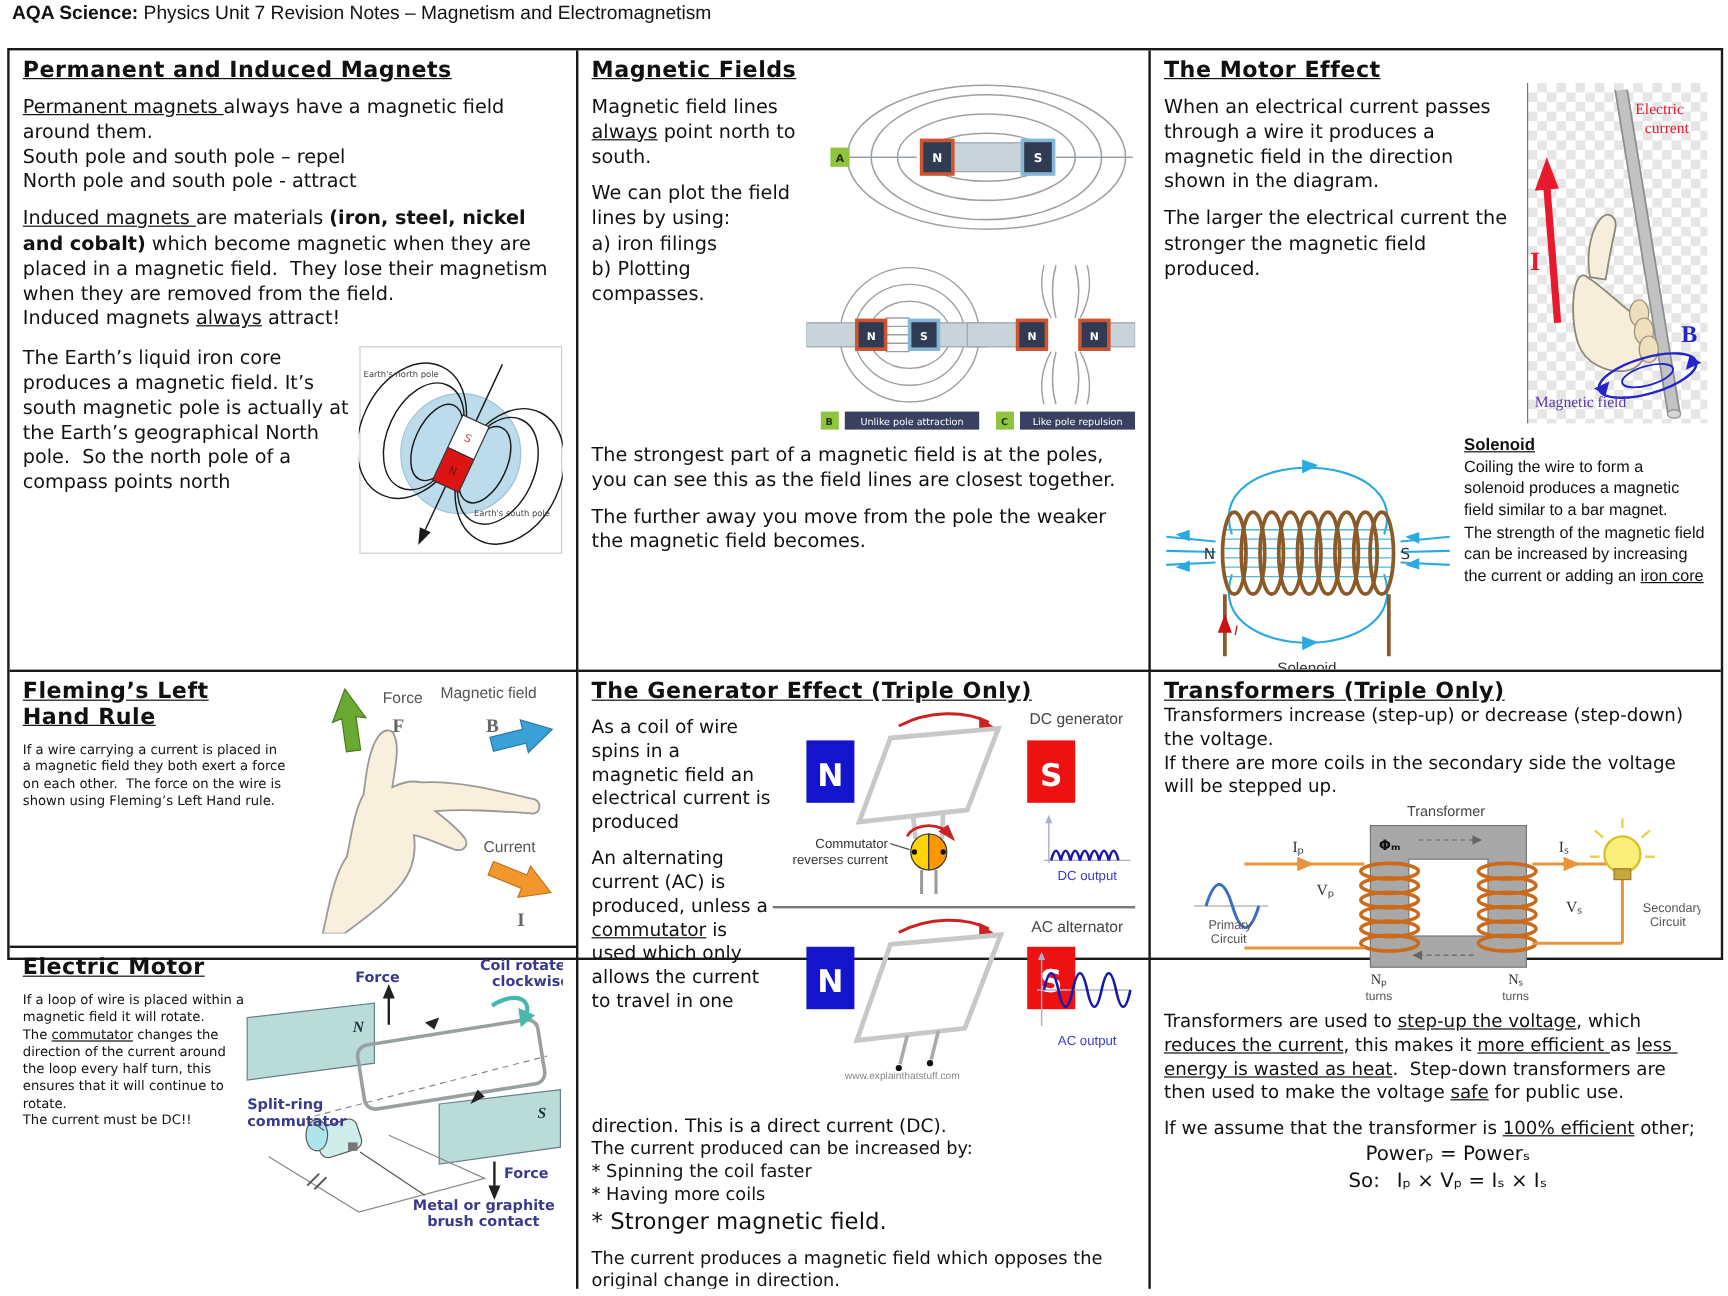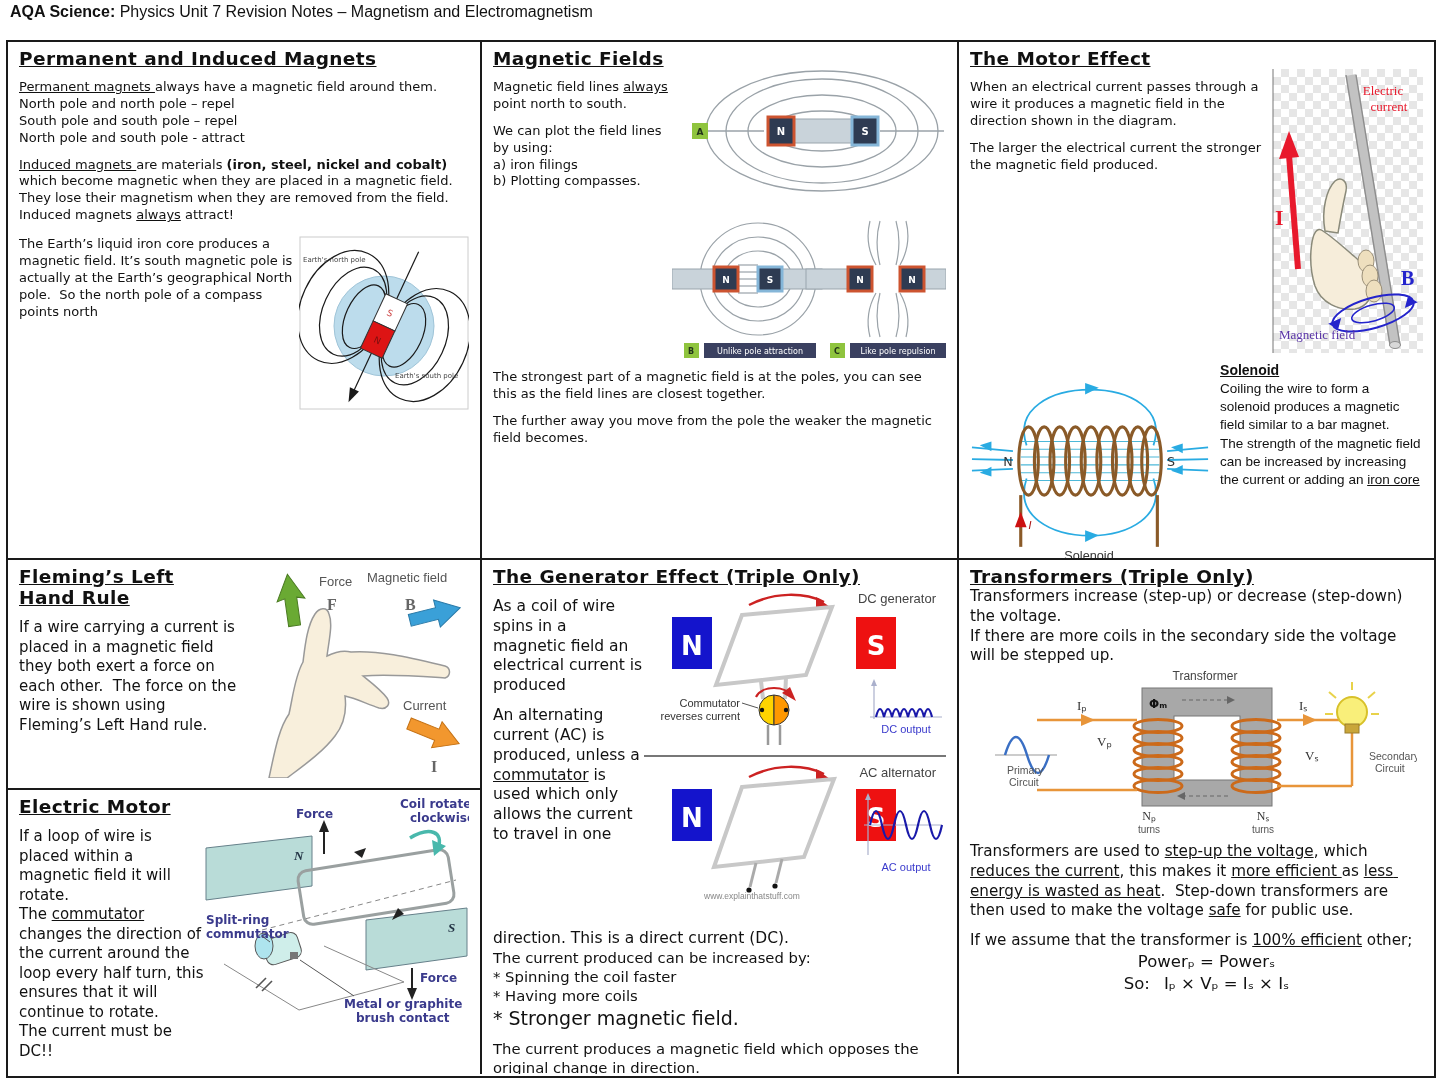--- a/index.html
+++ b/index.html
@@ -1,61 +1,60 @@
 <!DOCTYPE html>
 <html><head>
 <meta charset="utf-8">
 <style>
   * { margin:0; padding:0; box-sizing:border-box; }
   html,body { width:1440px; height:1080px; background:#fff; color:#111; }
   body { font-family:"DejaVu Sans", sans-serif; position:relative; overflow:hidden; }
   .header { position:absolute; top:3px; left:10px; height:34px; font-size:16px;
             font-family:"Liberation Sans", sans-serif; white-space:nowrap; }
   .header .brand { font-weight:bold; }
-  .grid { position:absolute; left:6px; top:40px; width:1430px; height:1038px;
+  .grid { position:absolute; left:6px; top:40px; width:1430px; height:760px;
           border:2px solid #1a1a1a; display:grid;
           grid-template-columns:474px 477px 475px; grid-template-rows:518px 514px; }
   .cell { padding:6px 11px; overflow:hidden; position:relative; }
   .bR { border-right:2px solid #1a1a1a; }
   .bB { border-bottom:2px solid #1a1a1a; }
   .h { font-weight:bold; text-decoration:underline; font-size:18.5px; letter-spacing:.4px; }
-  .t { white-space:pre-wrap; font-size:13px; line-height:1.3; }
+  .t { white-space:pre-wrap; font-size:16px; line-height:1.3; }
   .u { text-decoration:underline; }
   .b { font-weight:bold; }
   .mt { margin-top:10px; }
   .mts { margin-top:0; }
   .fr { float:right; }
   .clear { clear:both; }
   .earthrow { margin-top:12px; }
   .sol-row { display:flex; gap:10px; margin-top:4px; }
   .sol-text { font-family:"Liberation Sans", sans-serif; font-size:13.5px; line-height:1.35; margin-top:8px; width:208px; }
   .sol-text .sh { font-weight:bold; text-decoration:underline; font-size:14px; }
   .sub { padding:6px 11px; overflow:hidden; }
   .sub-fleming { height:230px; border-bottom:2px solid #1a1a1a; }
   .sub-motor { height:282px; }
-  .p4t { font-size:15px; }
+  .p4t { font-size:11px; }
   .p5t { font-size:15.5px; line-height:1.28; }
   .p6t { font-size:15.2px; line-height:1.3; }
   .genstack { width:302px; }
   .gen-div { border-top:2px solid #777; margin:4px 0; }
   .formula { font-size:16.5px; text-align:center; padding-left:20px; line-height:1.35; }
   .f-so { margin-right:14px; }
   svg text { user-select:none; }
 </style>
 </head>
 <body>
 
 <div class="header"><span class="brand">AQA Science:</span><span> Physics Unit 7 Revision Notes – Magnetism and Electromagnetism</span></div>
 
 <div class="grid">
 
   <div class="cell bR bB">
     <div class="h">Permanent and Induced Magnets</div>
     <p class="t mt"><span class="u">Permanent magnets </span><span>always have a magnetic field around them.</span></p>
-    <div class="t">North pole and north pole – repel</div>
     <div class="t">South pole and south pole – repel</div>
     <div class="t">North pole and south pole - attract</div>
     <p class="t mt"><span class="u">Induced magnets </span><span>are materials </span><span class="b">(iron, steel, nickel and cobalt)</span><span> which become magnetic when they are placed in a magnetic field.  They lose their magnetism when they are removed from the field.</span></p>
     <p class="t"><span>Induced magnets </span><span class="u">always</span><span> attract!</span></p>
     <div class="earthrow">
       <svg class="fr" width="170" height="174" viewBox="0 0 170 174">
         <rect x="1" y="1" width="168" height="172" fill="#ffffff" stroke="#cccccc"></rect>
         <circle cx="85" cy="90" r="50" fill="#bcdcec" stroke="#9fc4d8"></circle>
         <g transform="rotate(25 85 90)" stroke="#1a1a1a" fill="none" stroke-width="1.2">
           <ellipse cx="63" cy="90" rx="18" ry="34"></ellipse>

